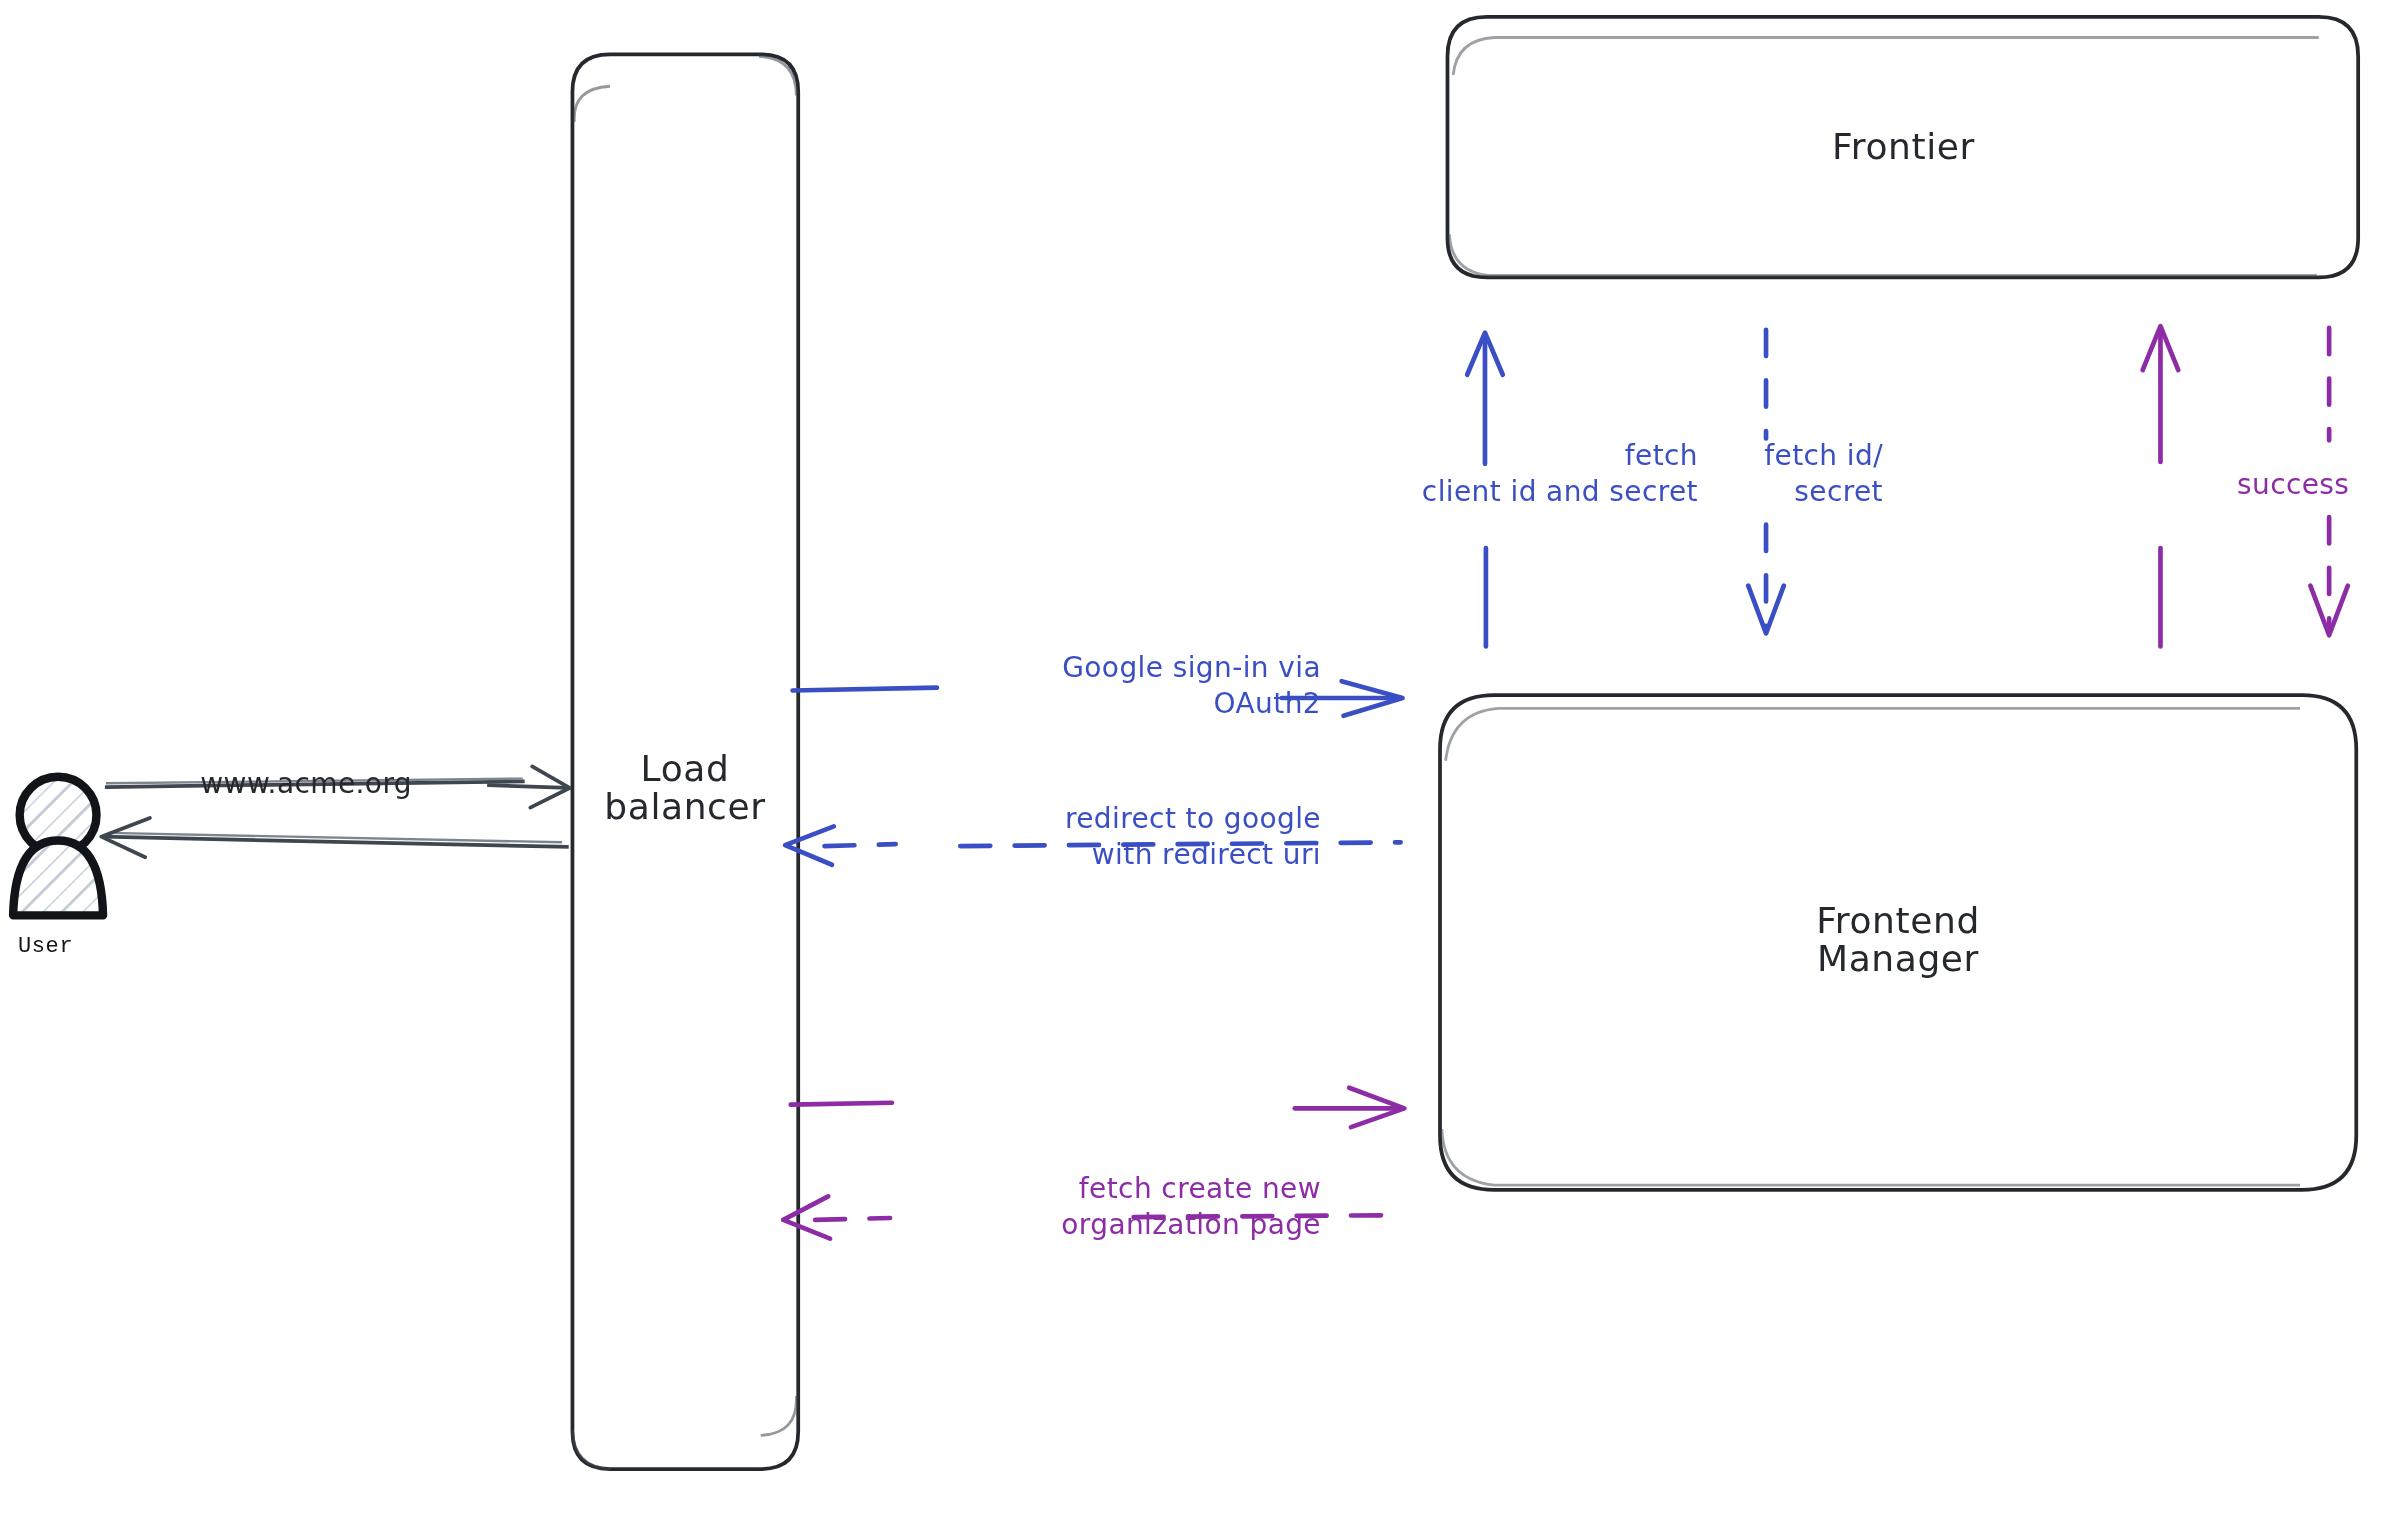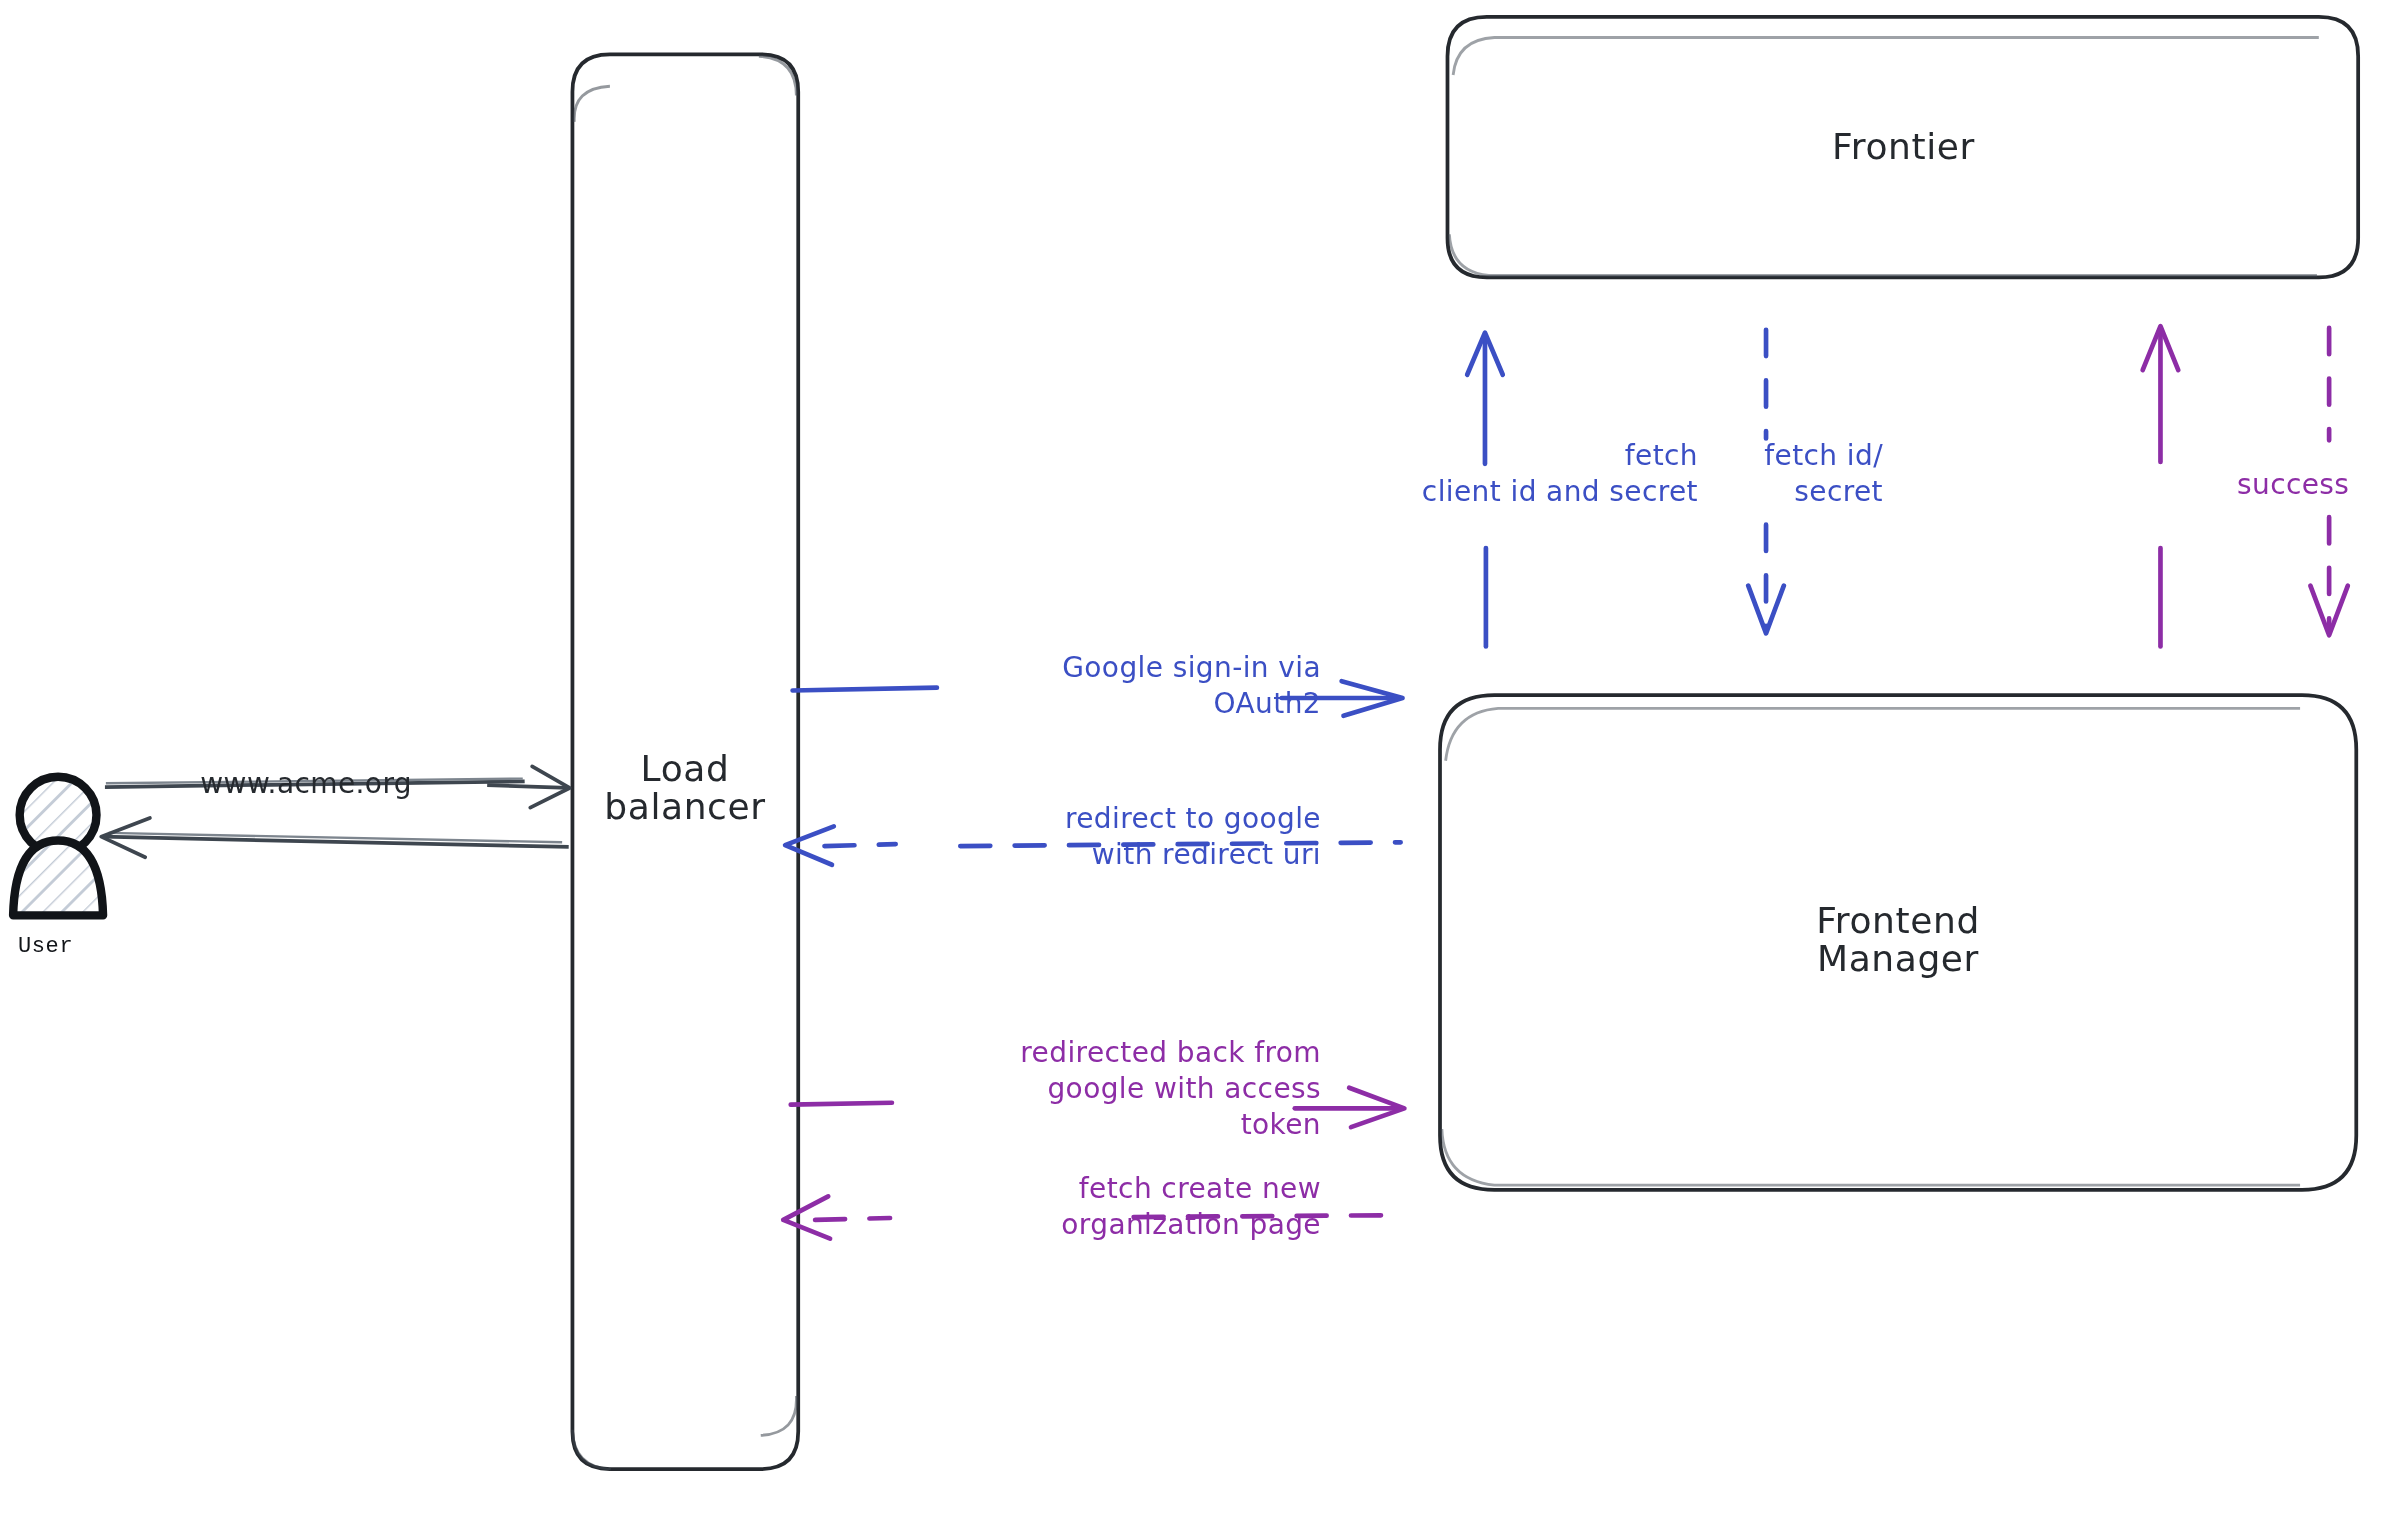--- a/index.html
+++ b/index.html
@@ -161,23 +161,20 @@
   <div class="actor-name" style="left:18px; top:934px;">User</div>
 
   <div class="edge-label dark" style="left:131px; top:766px; width:281px;">www.acme.org</div>
 
   <div class="edge-label blue" style="left:871px; top:650px; width:450px;">Google sign-in via
 OAuth2</div>
 
   <div class="edge-label blue" style="left:871px; top:801px; width:450px;">redirect to google
 with redirect uri</div>
 
-  <div class="edge-label purple" style="left:871px; top:1035px; width:450px;">redirected back from
-google with access
-token</div>
 
   <div class="edge-label purple" style="left:871px; top:1171px; width:450px;">fetch create new
 organization page</div>
 
   <div class="edge-label blue" style="left:1276px; top:438px; width:422px;">fetch
 client id and secret</div>
 
   <div class="edge-label blue" style="left:1649px; top:438px; width:234px;">fetch id/
 secret</div>
 

